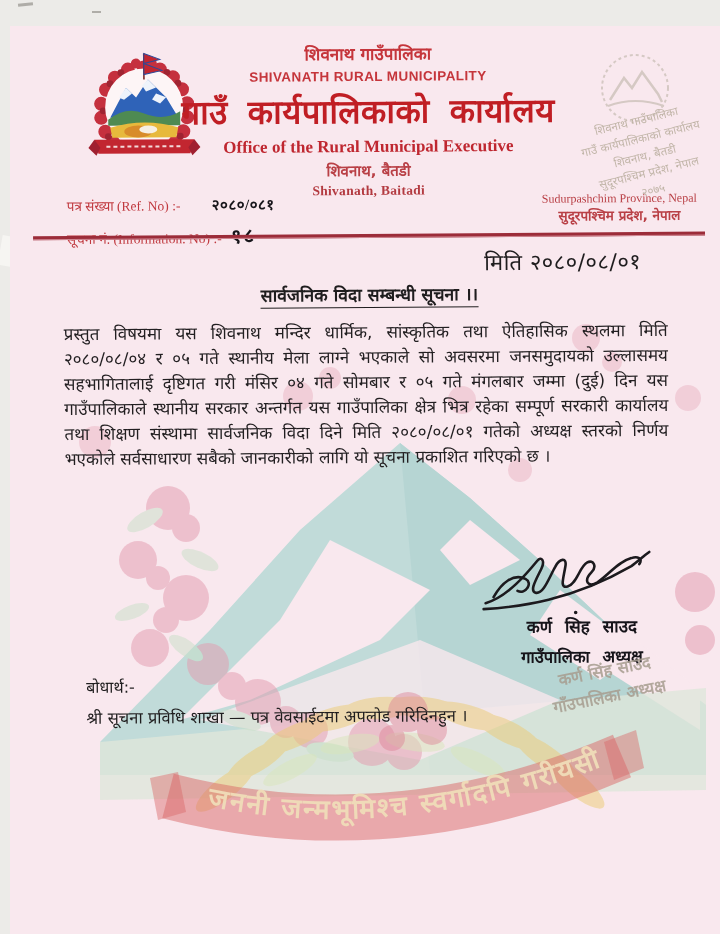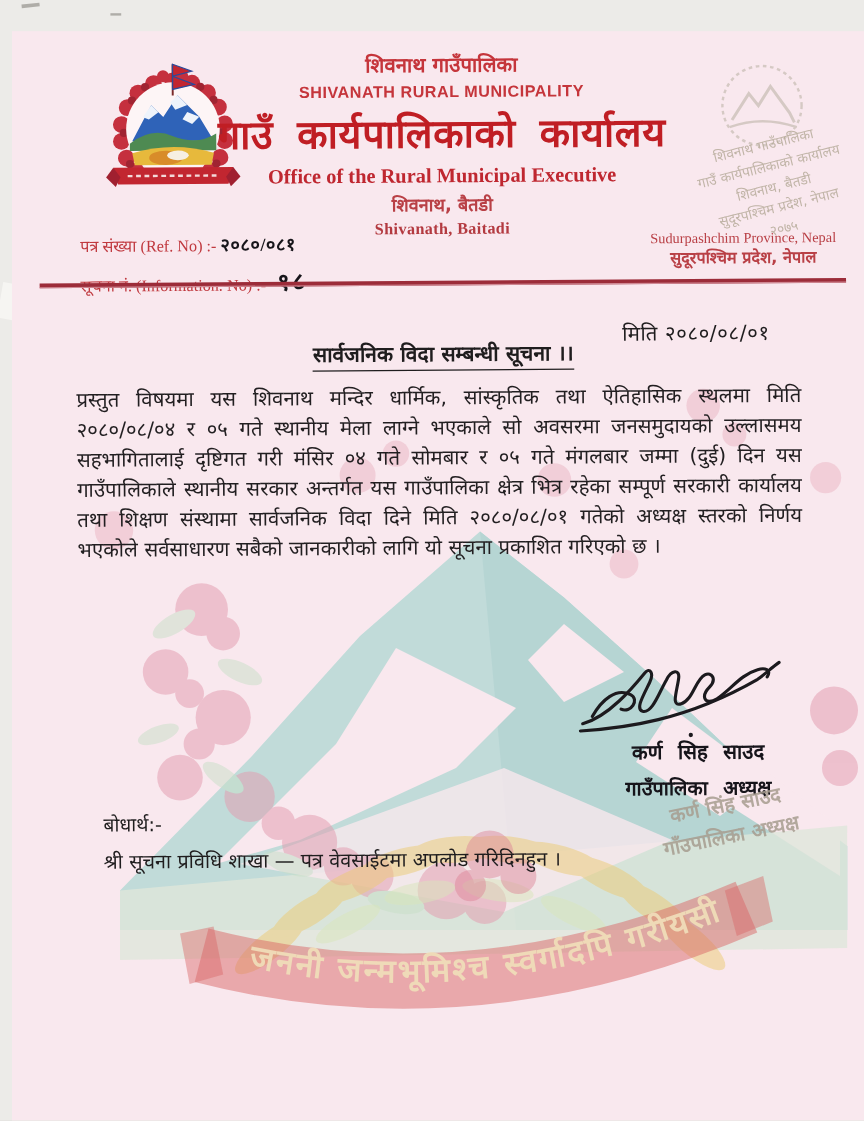--- a/index.html
+++ b/index.html
@@ -17,26 +17,26 @@
   .hdr-np2{font-size:33px;font-weight:bold;color:#c01e24;margin-top:4px;letter-spacing:.5px;word-spacing:8px;}
   .hdr-en2{font-size:17px;font-weight:bold;color:#bf2730;margin-top:4px;}
   .hdr-np3{font-size:15px;font-weight:bold;color:#b94046;margin-top:3px;}
   .hdr-en3{font-size:13.5px;font-weight:bold;color:#b33a40;margin-top:3px;letter-spacing:.3px;}
 
   .prov{right:22px;top:192px;text-align:center;line-height:1.35;}
   .prov-en{font-size:12px;color:#b94046;}
   .prov-np{font-size:13.5px;font-weight:bold;color:#b94046;}
 
   .refs{left:68px;top:192px;font-size:13.5px;line-height:1.7;color:#c0393f;}
-  .ref-val{color:#17151a;font-weight:bold;font-size:15px;letter-spacing:.5px;}
+  .ref-val{color:#17151a;font-weight:bold;font-size:15px;letter-spacing:.5px;margin-left:28px;}
   .info-val{color:#17151a;font-size:20px;font-weight:bold;display:inline-block;transform:rotate(-3deg);letter-spacing:2px;padding-left:6px;}
 
   .rule{left:34px;top:234px;width:672px;height:3px;background:#9c2c39;border-bottom:1px solid #d08994;}
 
-  .dateline{right:78px;top:247px;font-size:17px;color:#1f1d1e;letter-spacing:.5px;margin-top:20px;}
+  .dateline{right:78px;top:247px;font-size:22px;color:#1f1d1e;letter-spacing:.5px;}
 
   .subject{left:160px;top:282px;width:420px;text-align:center;font-size:17.5px;font-weight:600;color:#1f1d1e;}
   .subject span{border-bottom:1.6px solid #1f1d1e;padding-bottom:2px;}
 
   .bodytext{left:64px;top:320px;width:604px;font-size:17px;line-height:25px;text-align:justify;color:#221f21;}
 
   .sig-name{left:470px;top:616px;width:220px;text-align:center;font-size:17px;font-weight:bold;color:#16141a;word-spacing:7px;}
   .sig-title{left:470px;top:646px;width:220px;text-align:center;font-size:16.5px;font-weight:bold;color:#16141a;word-spacing:7px;}
   .sig-stamp{left:500px;top:660px;width:210px;text-align:center;transform:rotate(-11deg);color:#a79d90;font-size:16.5px;line-height:1.6;font-weight:bold;opacity:.85;}
 

